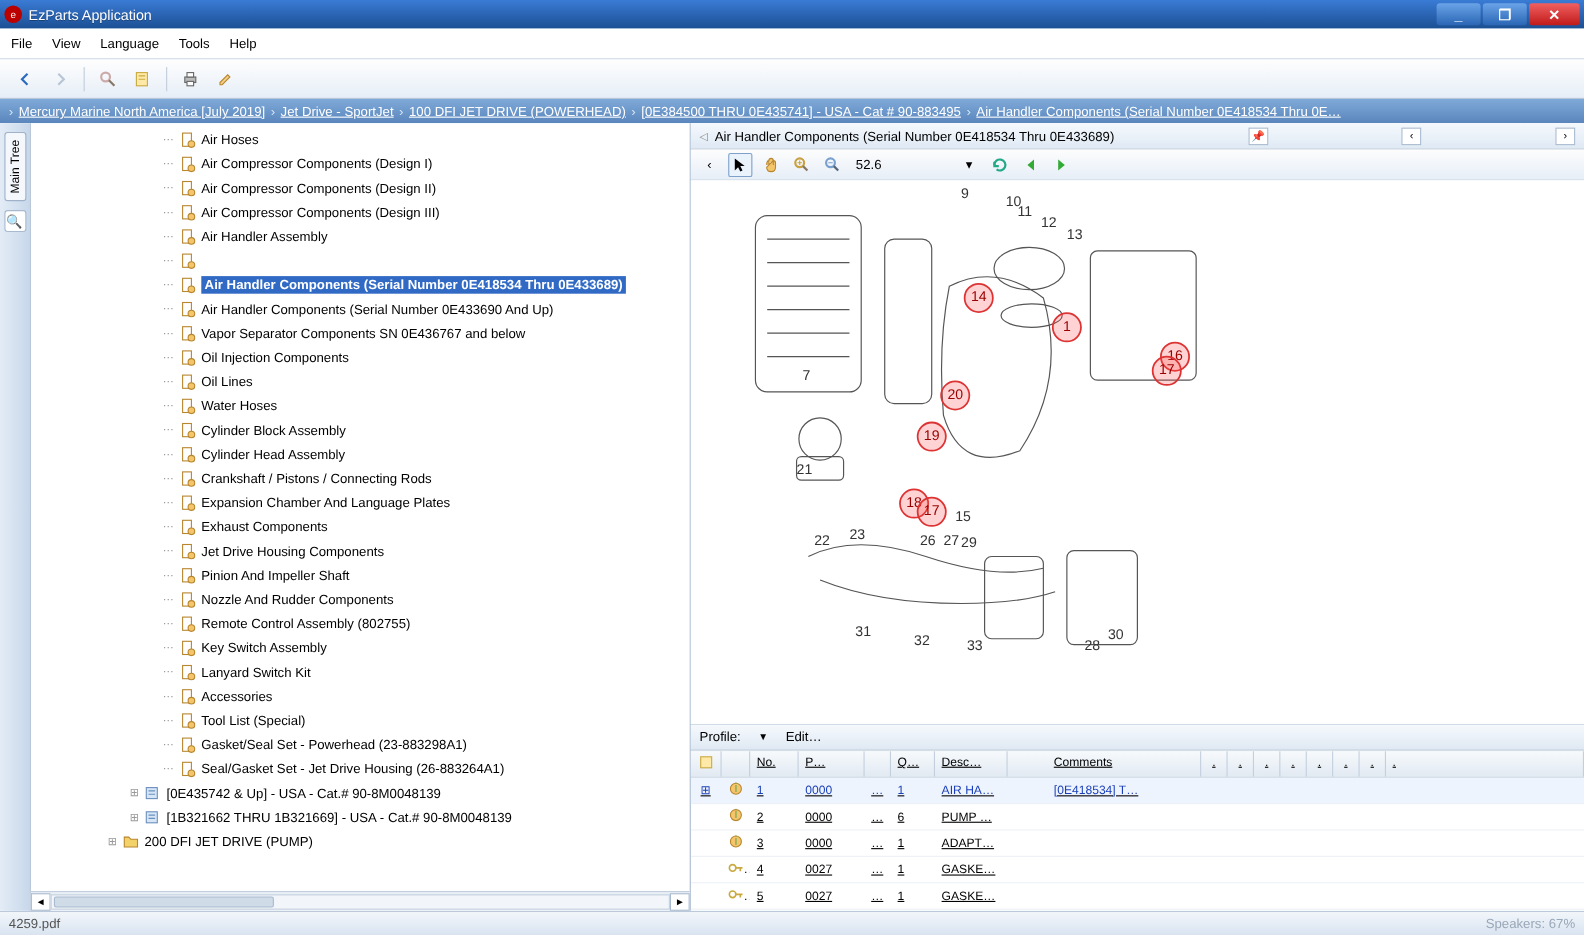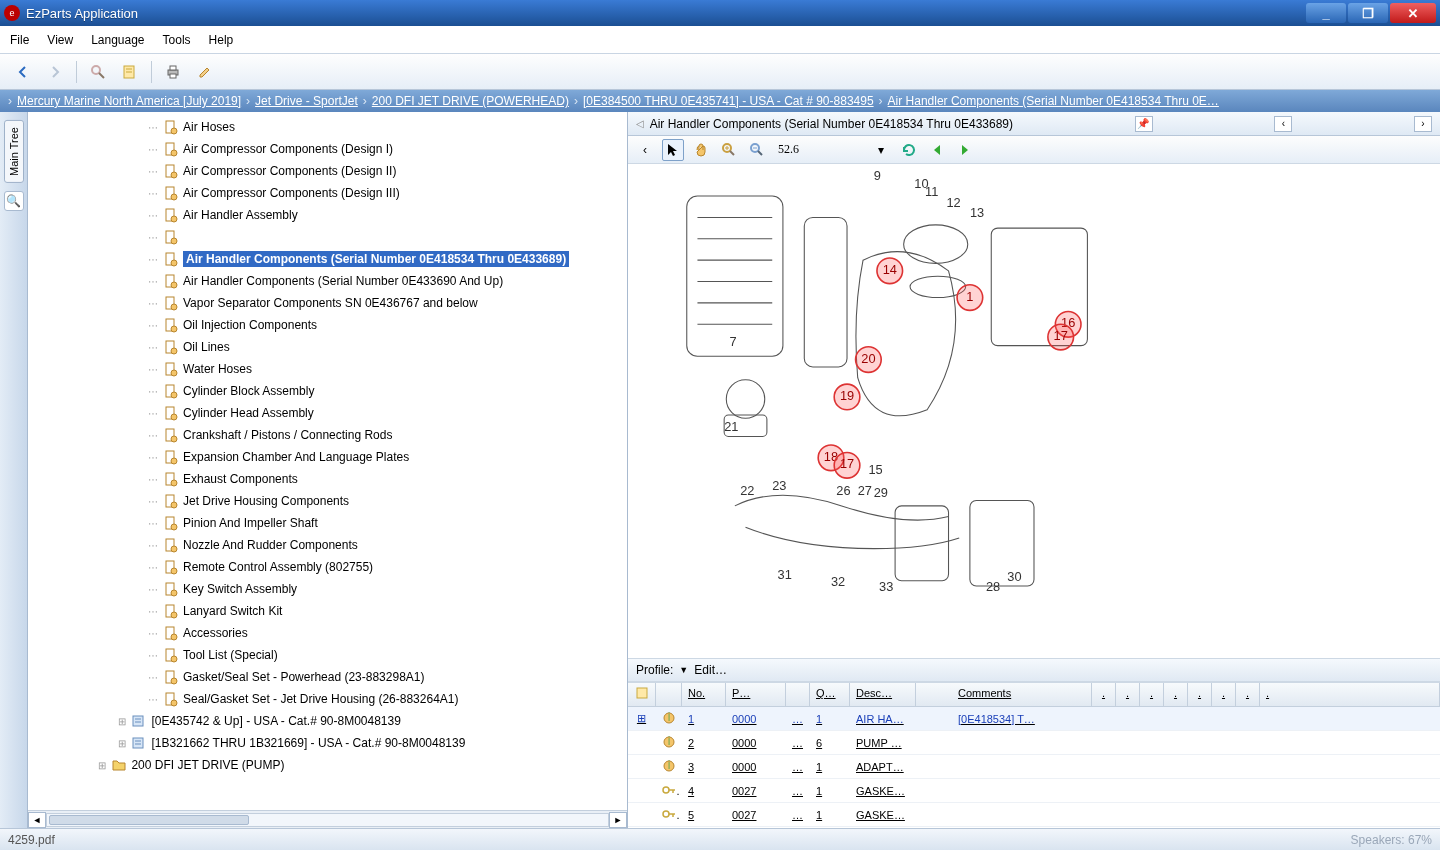--- a/index.html
+++ b/index.html
@@ -43,26 +43,26 @@
 .hs-track { flex:1; height:14px; background:#f2f6fb; border:1px solid #c3cfdd; position:relative; }
 .hs-thumb { position:absolute; left:2px; top:1px; width:200px; height:10px; background:#d0dbe8; border:1px solid #a8bad0; border-radius:2px; }
 
 .right-panel { flex:1; display:flex; flex-direction:column; position:relative; }
 .panel-header { height:24px; background: linear-gradient(#f5f9fd,#dfe9f4); border-bottom:1px solid #b7c6d8; display:flex; align-items:center; padding:0 8px; gap:6px; }
 .pin { width:18px; height:16px; border:1px solid #a8bad0; background:#fff; display:flex; align-items:center; justify-content:center; font-size:10px; margin-left:auto; }
 
 .img-toolbar { height:28px; background: linear-gradient(#fdfdfd,#e6eef7); border-bottom:1px solid #cdd8e4; display:flex; align-items:center; padding:0 6px; gap:6px; }
 .itbtn { width:22px; height:22px; display:flex; align-items:center; justify-content:center; border:1px solid transparent; border-radius:2px; }
 .itbtn.active { border-color:#7ea1c9; background:#eaf2fc; }
-.zoom-val { min-width:90px; padding:2px 4px;font-family:Liberation Serif, serif; }
+.zoom-val { min-width:90px; padding:2px 4px; }
 
 .diagram-area { flex:1 1 420px; position:relative; background:#fff; overflow:hidden; min-height:200px; }
 .diagram-svg { position:absolute; inset:0; }
 
-.profile-bar { height:24px; background: linear-gradient(#f5f9fd,#e0e9f3); border-top:1px solid #cdd8e4; border-bottom:1px solid #cdd8e4; display:flex; align-items:center; padding:0 8px; gap:6px; }
+.profile-bar { height:24px; background: linear-gradient(#f5f9fd,#e0e9f3); border-top:1px solid #cdd8e4; border-bottom:1px solid #cdd8e4; display:flex; align-items:center; padding:0 8px; gap:16px; }
 
 .grid { height:146px; display:flex; flex-direction:column; border-top:1px solid #cdd8e4;text-decoration:underline; }
 .grid-head { display:flex; height:24px; background: linear-gradient(#f7fafc,#e1e9f2); border-bottom:1px solid #c3cfdd; }
 .gh { border-right:1px solid #c3cfdd; padding:4px 6px; font-size:11px; overflow:hidden; text-overflow:ellipsis; white-space:nowrap; }
 .grid-body { flex:1; overflow-y:auto; }
 .gr { display:flex; height:24px; align-items:center; border-bottom:1px solid #edf1f6; }
 .gr.sel { color:#1a3fb8; background:#eef4fd; }
 .gc { border-right:1px solid transparent; padding:0 6px; font-size:11px; overflow:hidden; text-overflow:ellipsis; white-space:nowrap; }
 .c-exp{width:28px;text-align:center;} .c-ico{width:26px;text-align:center;}
 .c-no{width:44px;} .c-p{width:60px;} .c-dots{width:24px;}
@@ -134,21 +134,21 @@
       </svg>
     </div>
 </div>
 
 <div class="breadcrumb">
   <span class="bc-sep">›</span>
   <a>Mercury Marine North America [July 2019]</a>
   <span class="bc-sep">›</span>
   <a>Jet Drive - SportJet</a>
   <span class="bc-sep">›</span>
-  <a>200 DFI JET DRIVE (POWERHEAD)</a>
+  <a>100 DFI JET DRIVE (POWERHEAD)</a>
   <span class="bc-sep">›</span>
   <a>[0E384500 THRU 0E435741] - USA - Cat # 90-883495</a>
   <span class="bc-sep">›</span>
   <a>Air Handler Components (Serial Number 0E418534 Thru 0E…</a>
 </div>
 
 <div class="workspace">
 
   <div class="sidebar-tabs">
     <div class="vtab">Main Tree</div>

